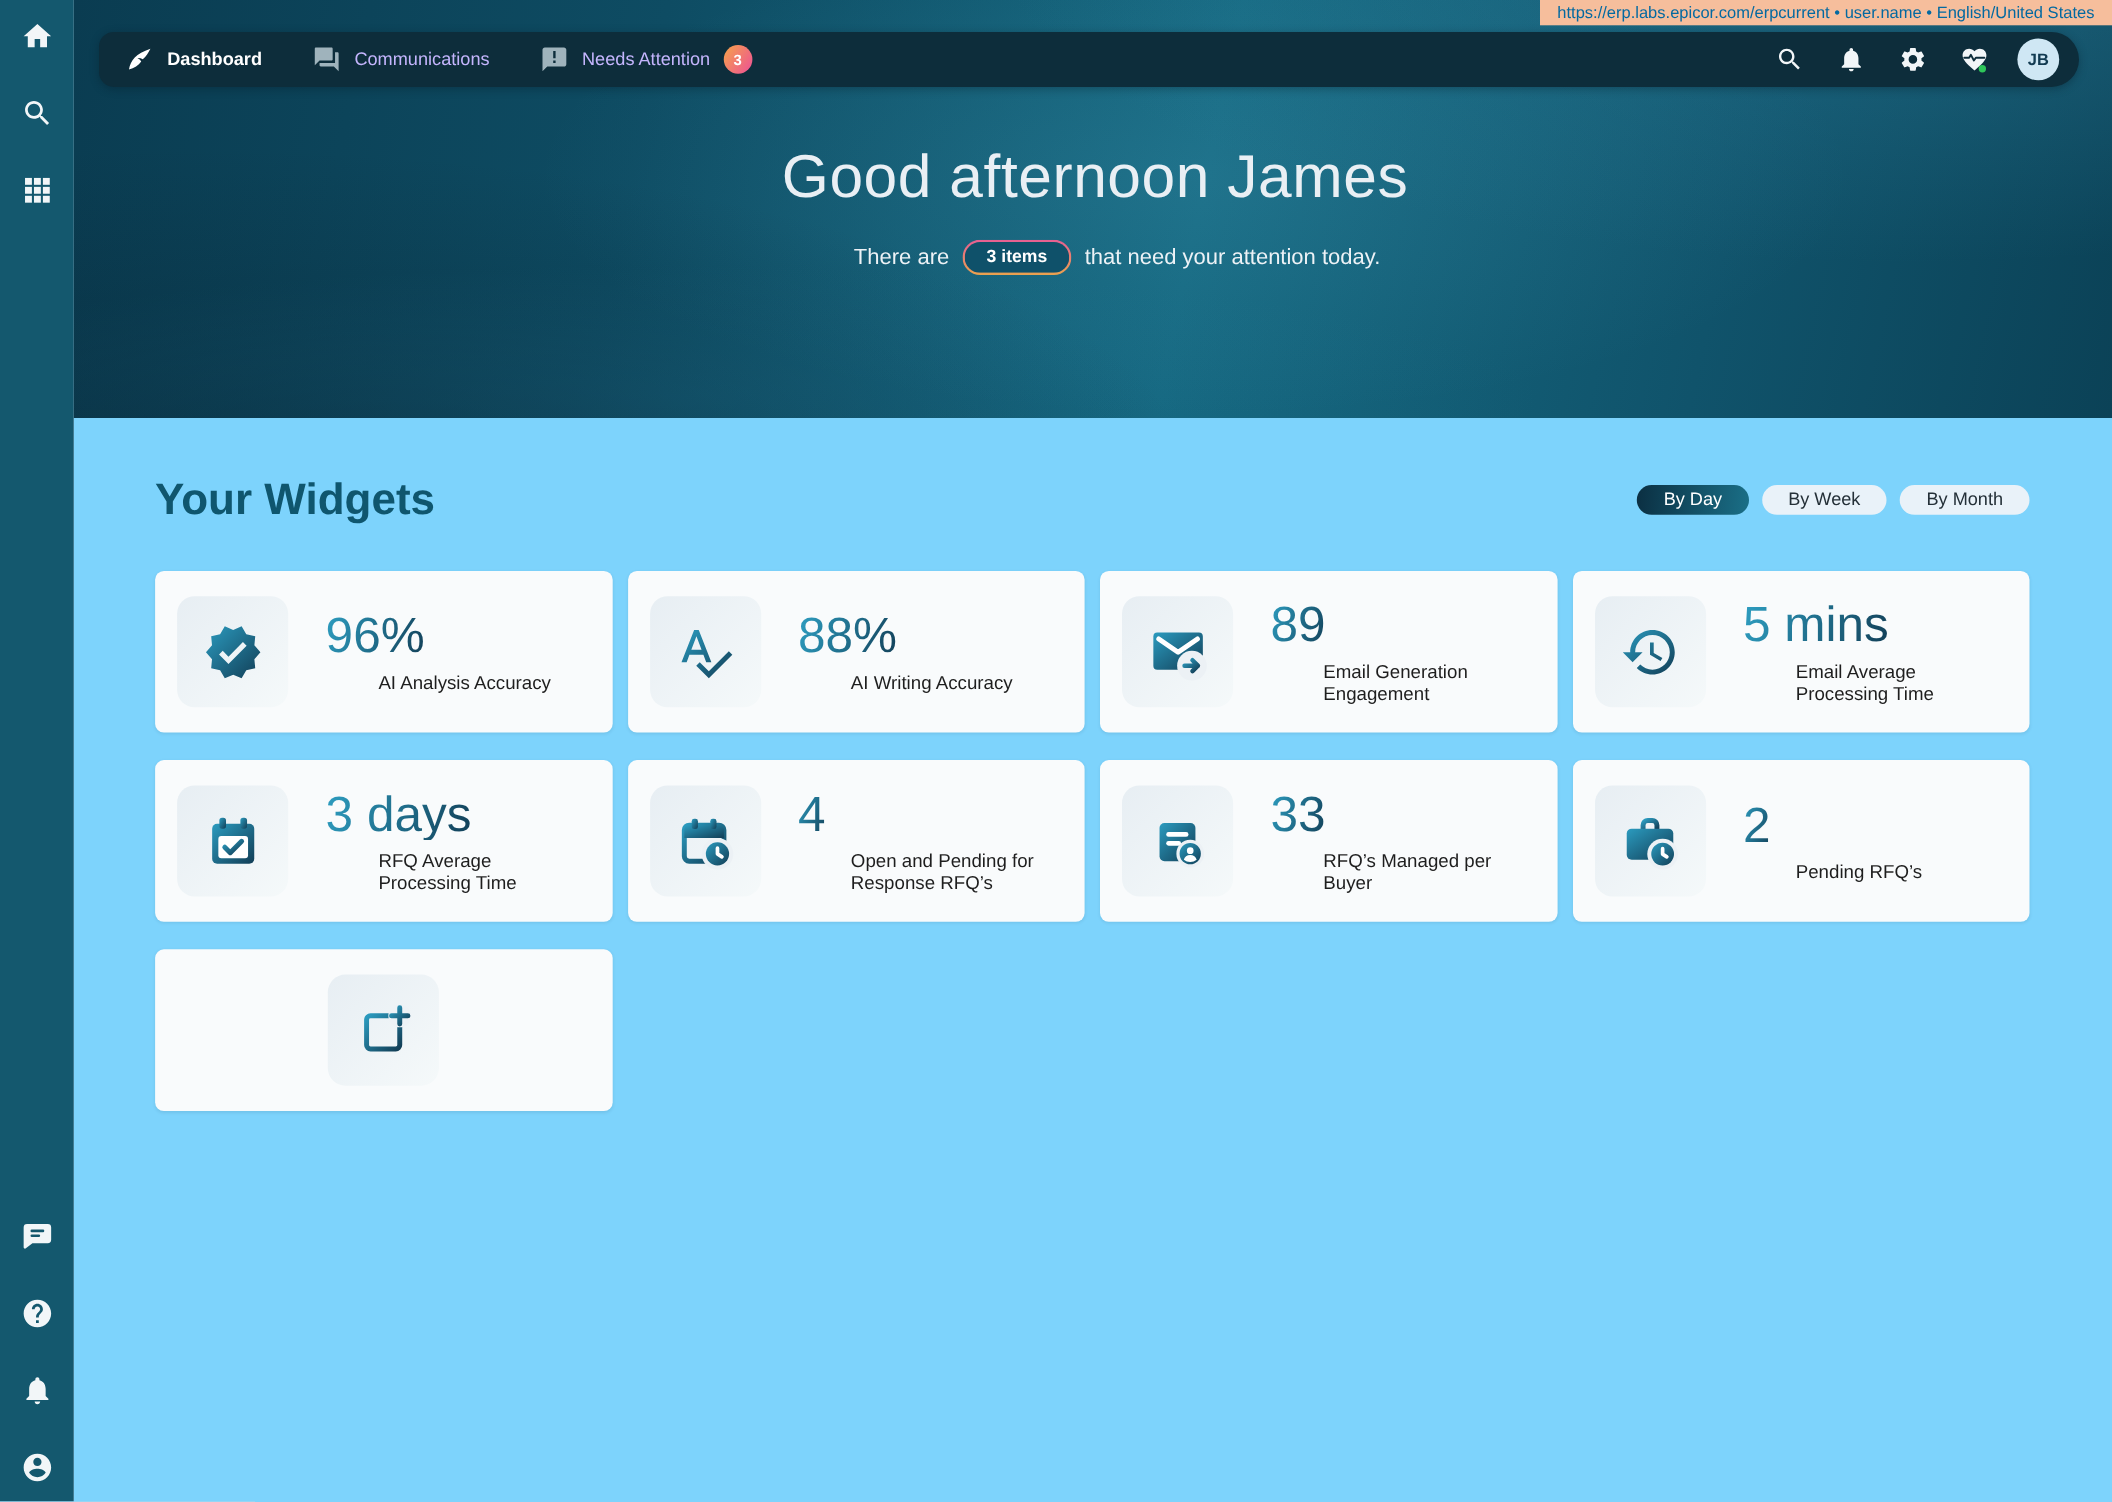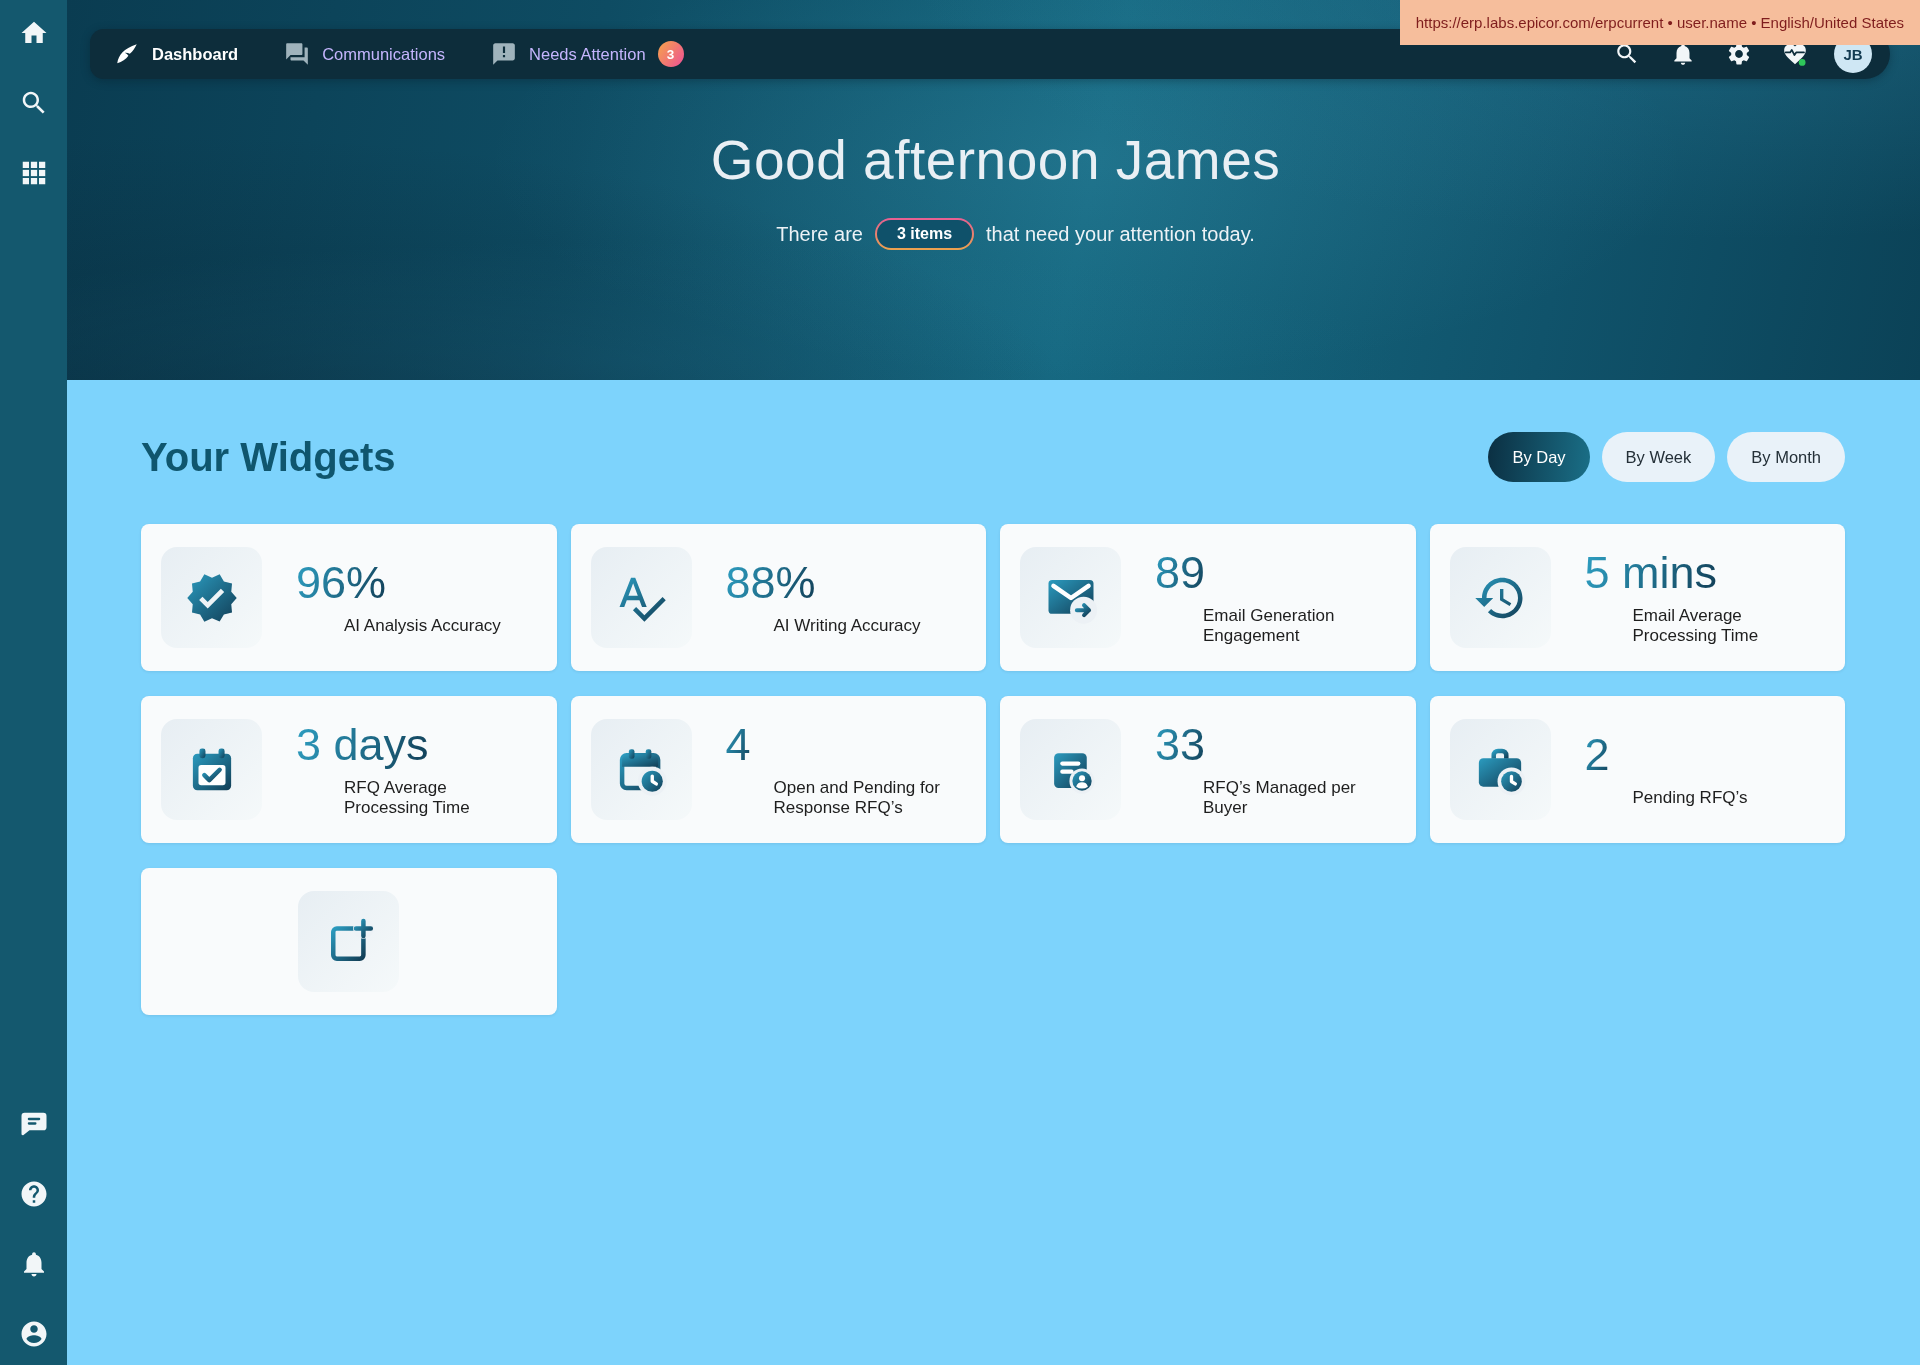--- a/index.html
+++ b/index.html
@@ -65,35 +65,35 @@
   .nav-right { margin-left:auto; display:flex; align-items:center; gap:22px; }
   .nav-right .icon-btn svg { width:26px; height:26px; }
   .avatar {
     width:38px; height:38px; border-radius:50%; background:#CFE7F4;
     color:#123B52; font-weight:700; font-size:15px;
     display:flex; align-items:center; justify-content:center; cursor:pointer;
   }
 
   
   .url-strip {
-    position:absolute; top:0; right:0; height:45px; z-index:60;
-    background:#F6BE9C; color:#7f1d1d; font-size:15px;
+    position:absolute; top:0; right:0; height:23px; z-index:60;
+    background:#F6BE9C; color:#0369a1; font-size:15px;
     display:flex; align-items:center; padding:0 16px; white-space:nowrap;
   }
 
   
   .main {
     position:absolute; left:67px; top:380px; width:1853px; bottom:0;
     background:#7dd3fc; padding:52px 75px 0 74px;
   }
   .widgets-header { display:flex; align-items:center; justify-content:space-between; margin-bottom:42px; }
   .widgets-title { font-size:40px; font-weight:700; color:#0F566E; }
   .filters { display:flex; gap:12px; }
   .filter-pill {
-    height:50px; border-radius:999px; padding:0 24px; font-size:16.5px;
+    height:27px; border-radius:999px; padding:0 24px; font-size:16.5px;
     display:flex; align-items:center; cursor:pointer; border:none;
     background:#E9F2F9; color:#243038; font-family:inherit;
   }
   .filter-pill.active {
     background:linear-gradient(95deg,#0B2F42 0%,#1A6F87 100%);
     color:#FFFFFF;
   }
 
   .grid { display:grid; grid-template-columns:repeat(4,1fr); gap:25px 14px; }
   .card {

